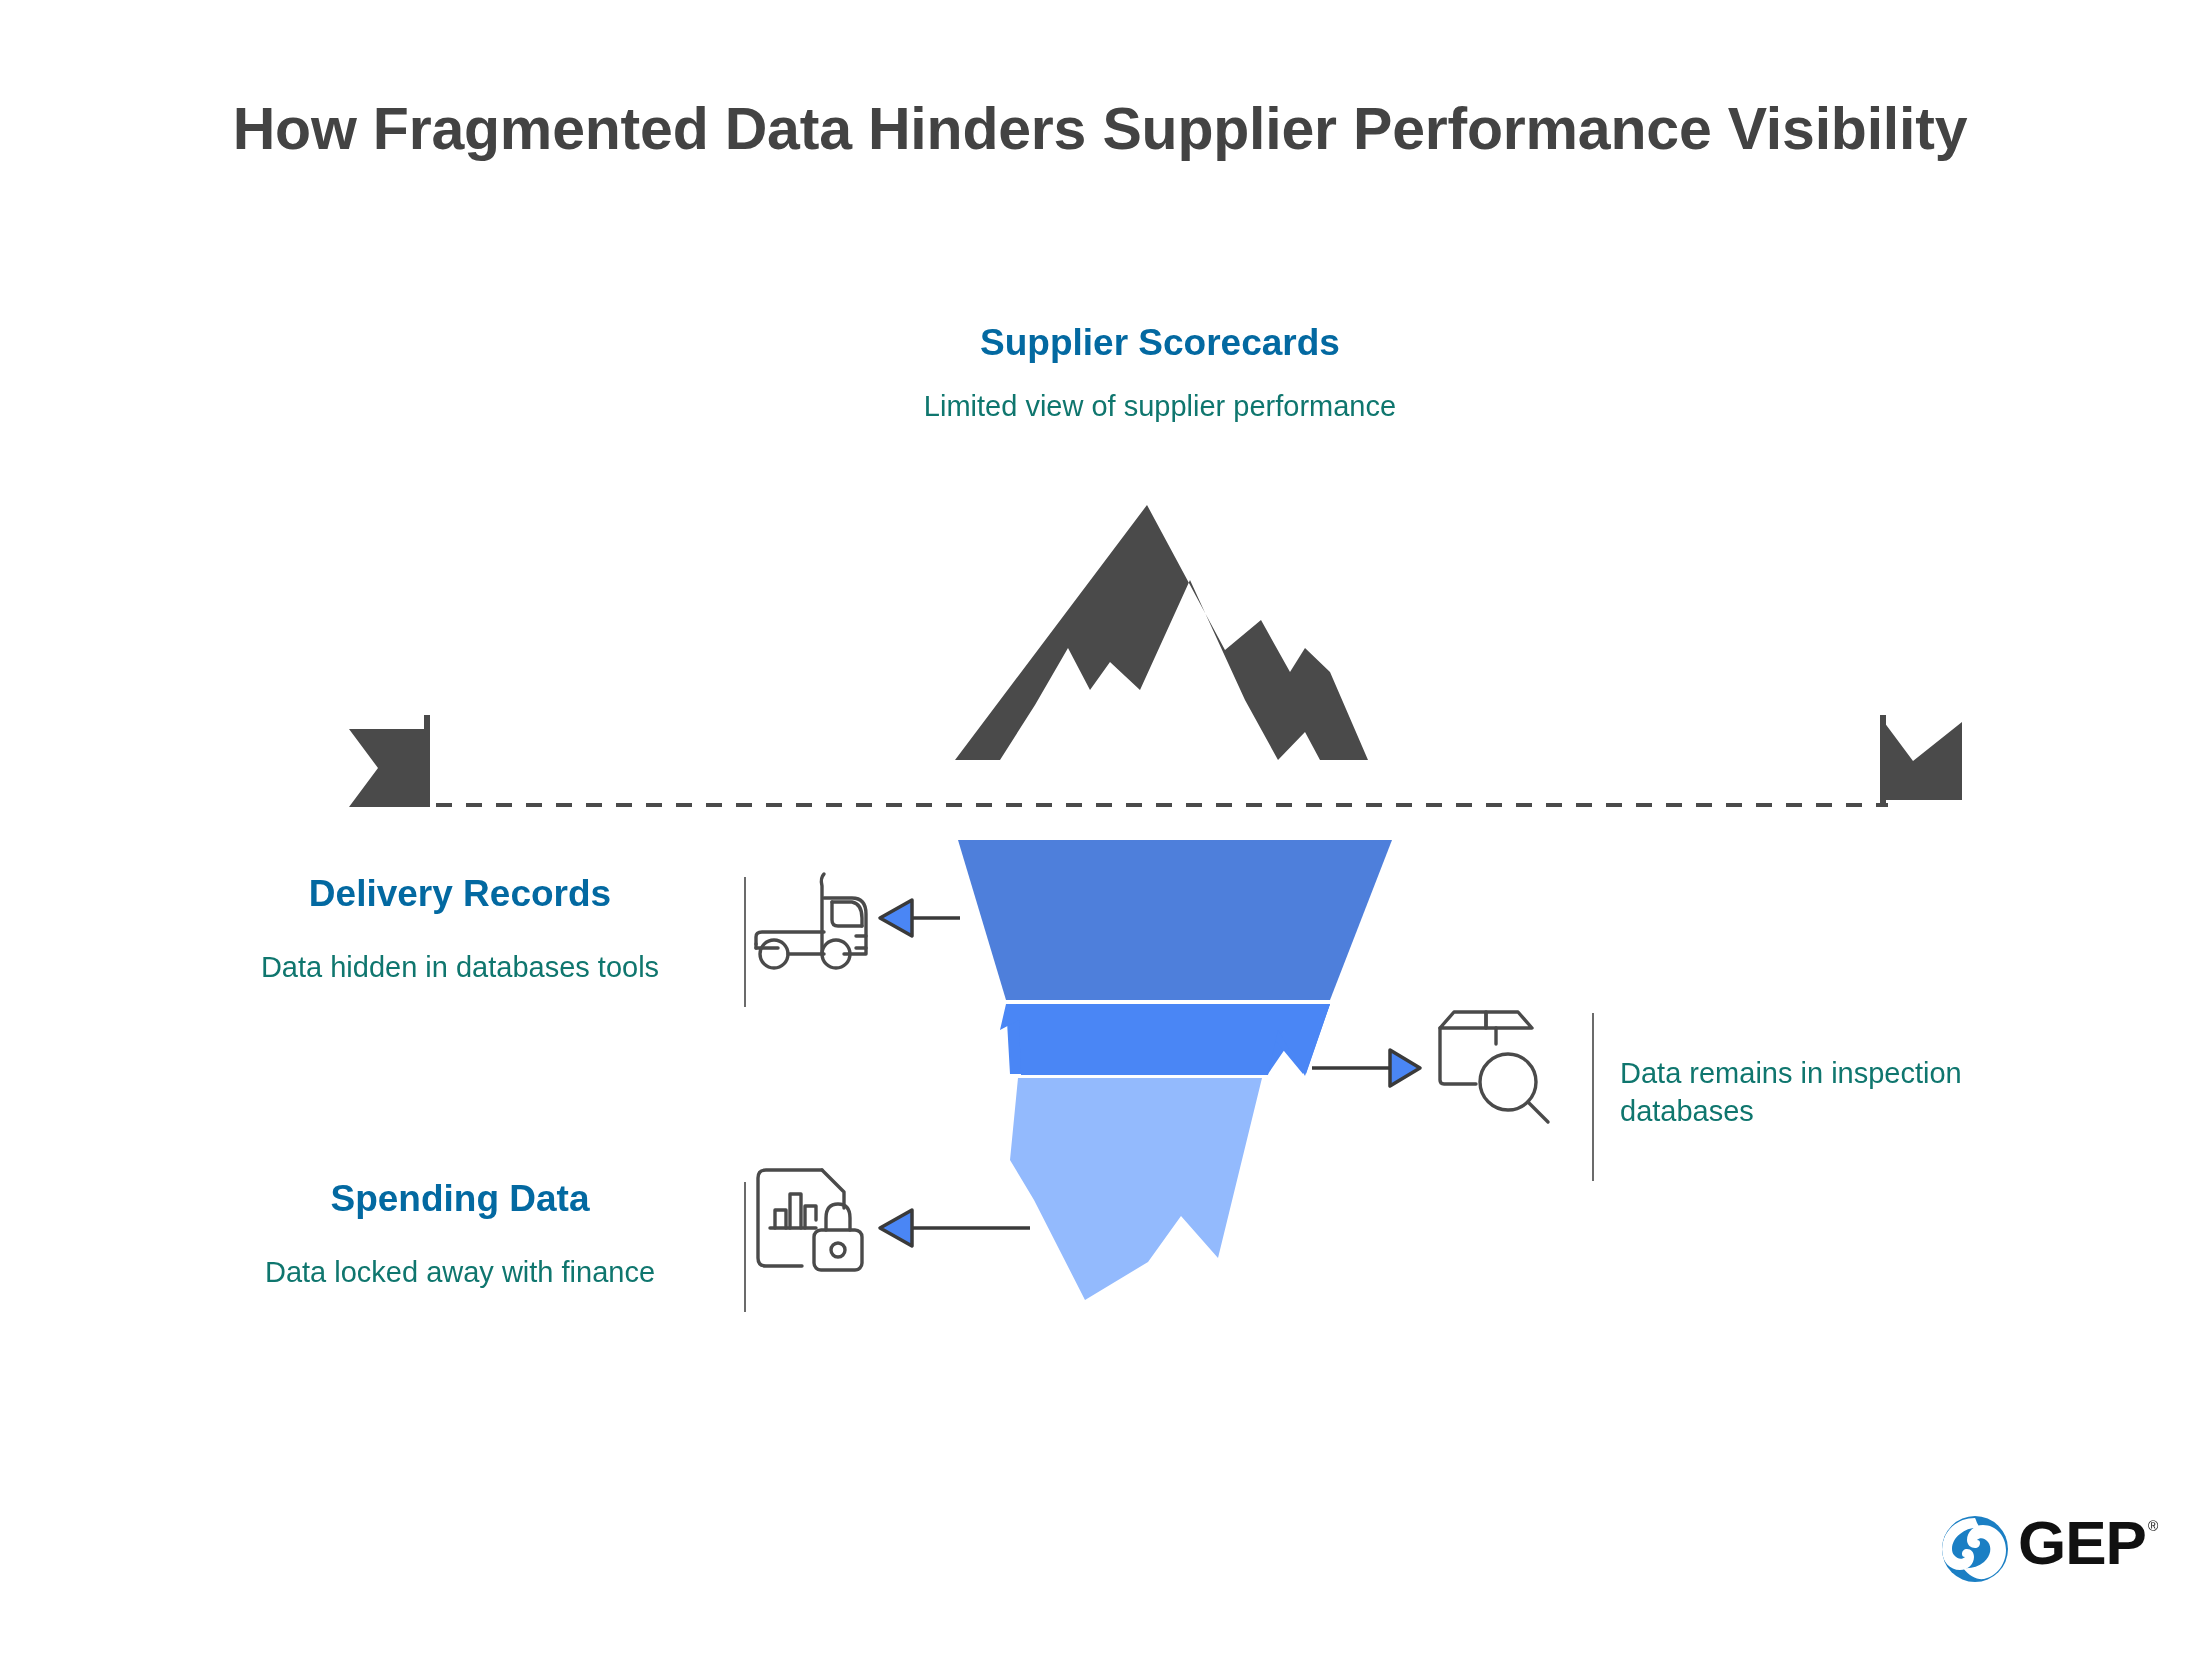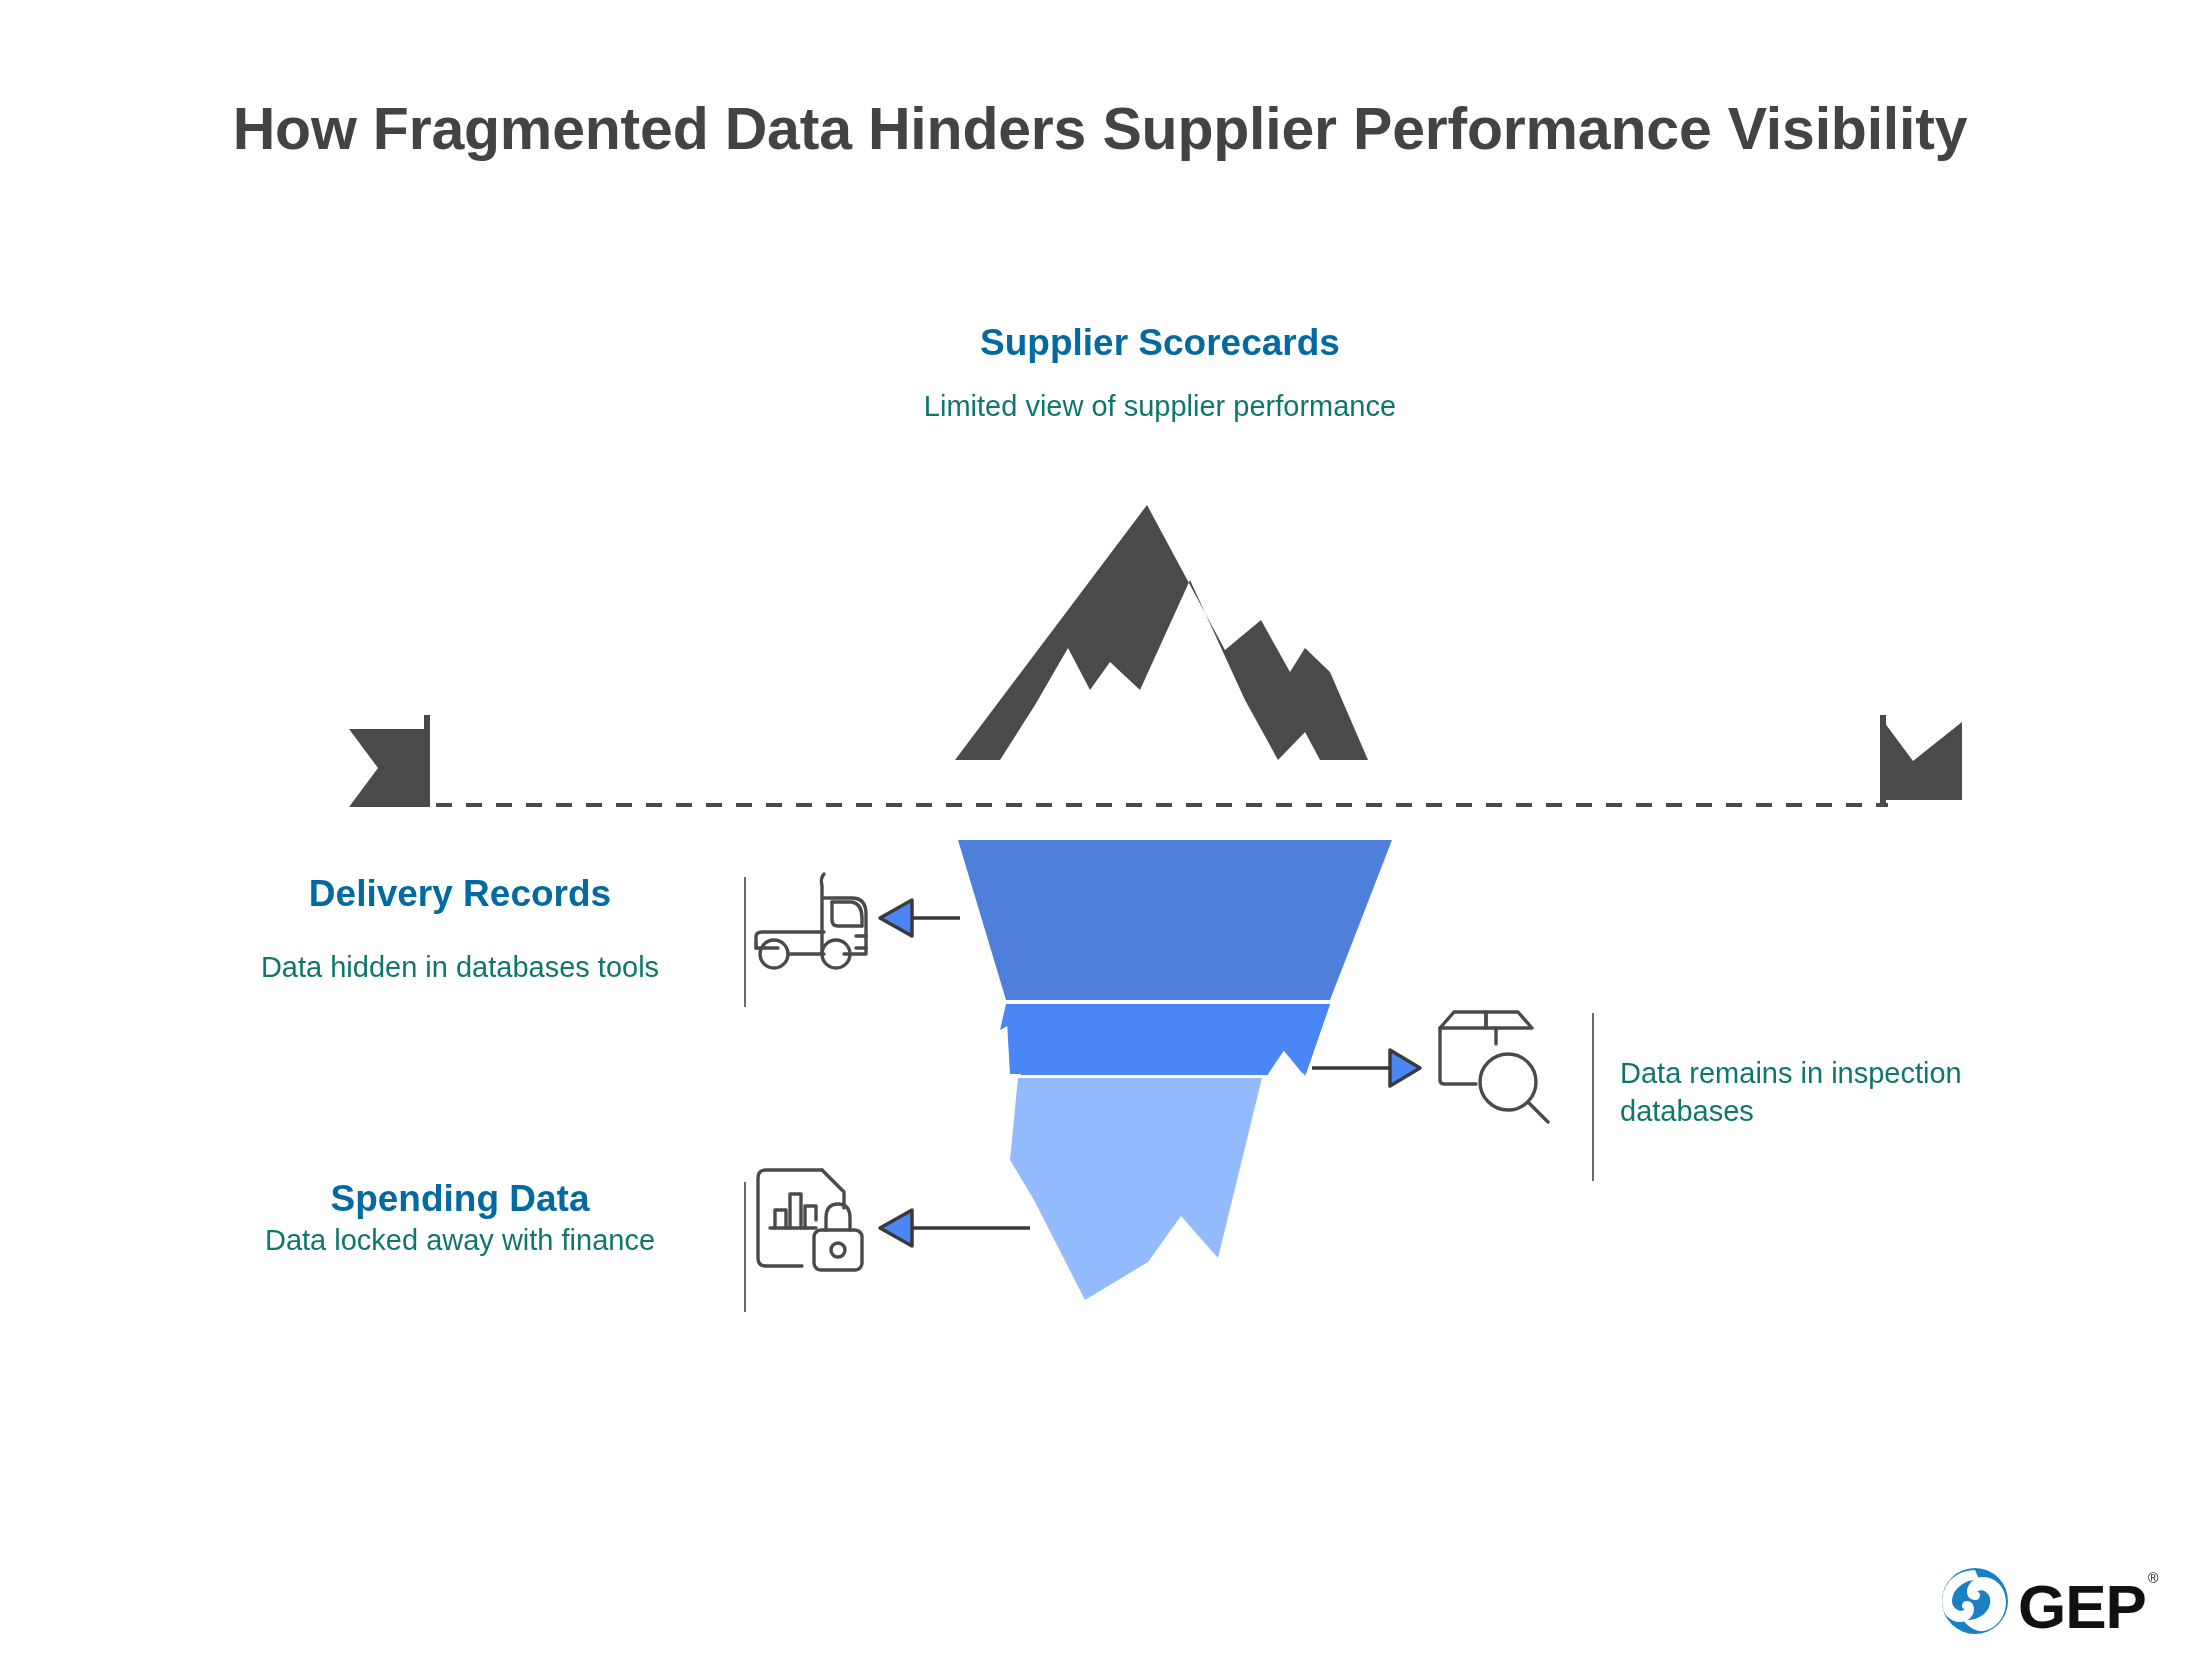--- a/index.html
+++ b/index.html
@@ -68,21 +68,21 @@
     top: 4px;
     width: 2px;
     background: #6b6b6b;
   }
   #delivery-block { left: 200px; top: 873px; }
   #delivery-block .divider { height: 130px; }
   #delivery-block .label-desc { margin-top: 32px; }
 
   #spending-block { left: 200px; top: 1178px; }
   #spending-block .divider { height: 130px; }
-  #spending-block .label-desc { }
+  #spending-block .label-desc { margin-top: 32px; }
 
   
   #quality-block {
     position: absolute;
     left: 1620px;
     top: 1013px;
     width: 480px;
     text-align: left;
   }
   #quality-block .divider {
@@ -107,23 +107,23 @@
     left: 0; top: 0;
     width: 2200px;
     height: 1657px;
     pointer-events: none;
   }
 
   
   #gep-logo {
     position: absolute;
     left: 1938px;
-    top: 1564px;
+    top: 1512px;
     display: flex;
-    align-items: flex-end;
+    align-items: flex-start;
   }
   #gep-wordmark {
     font-size: 62px;
     font-weight: bold;
     color: #111111;
     letter-spacing: -1px;
     line-height: 1;
     margin-left: 6px;
     font-family: "Liberation Sans", sans-serif;
   }

